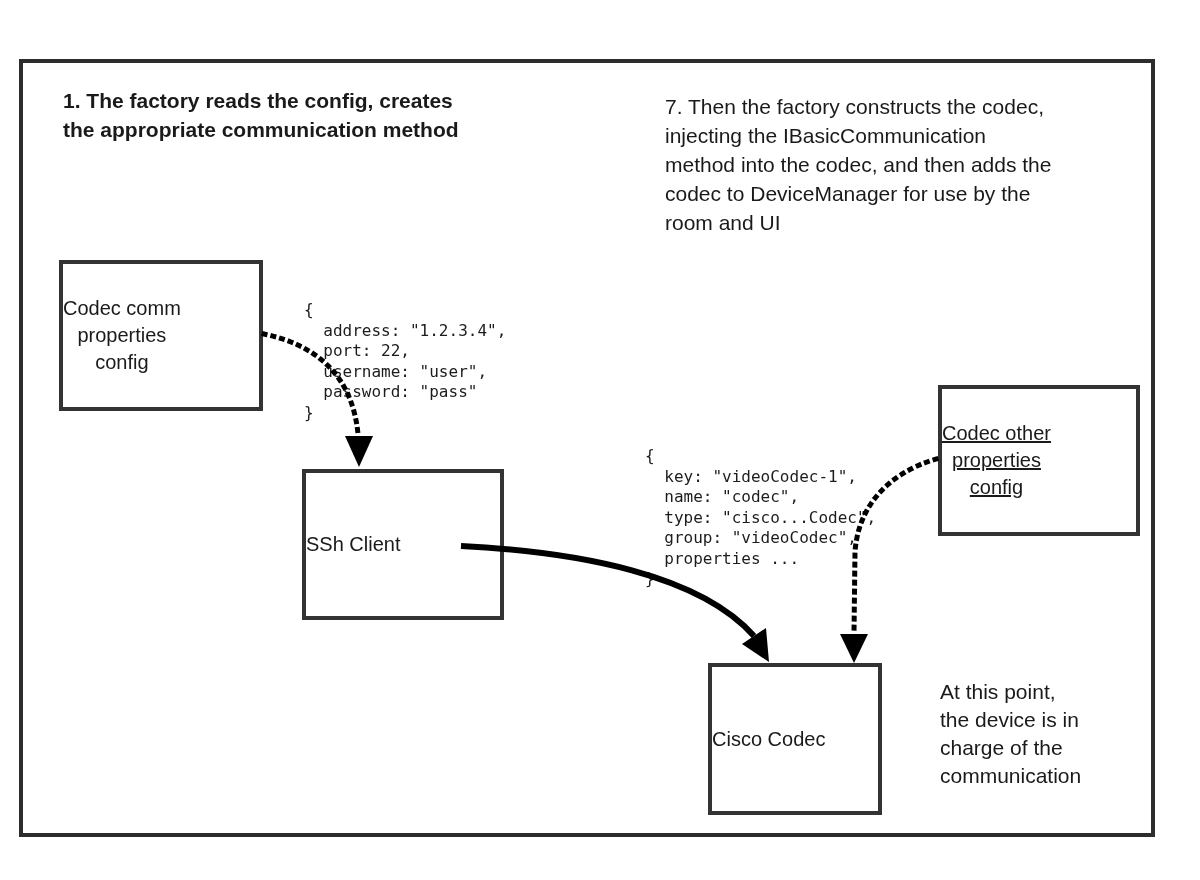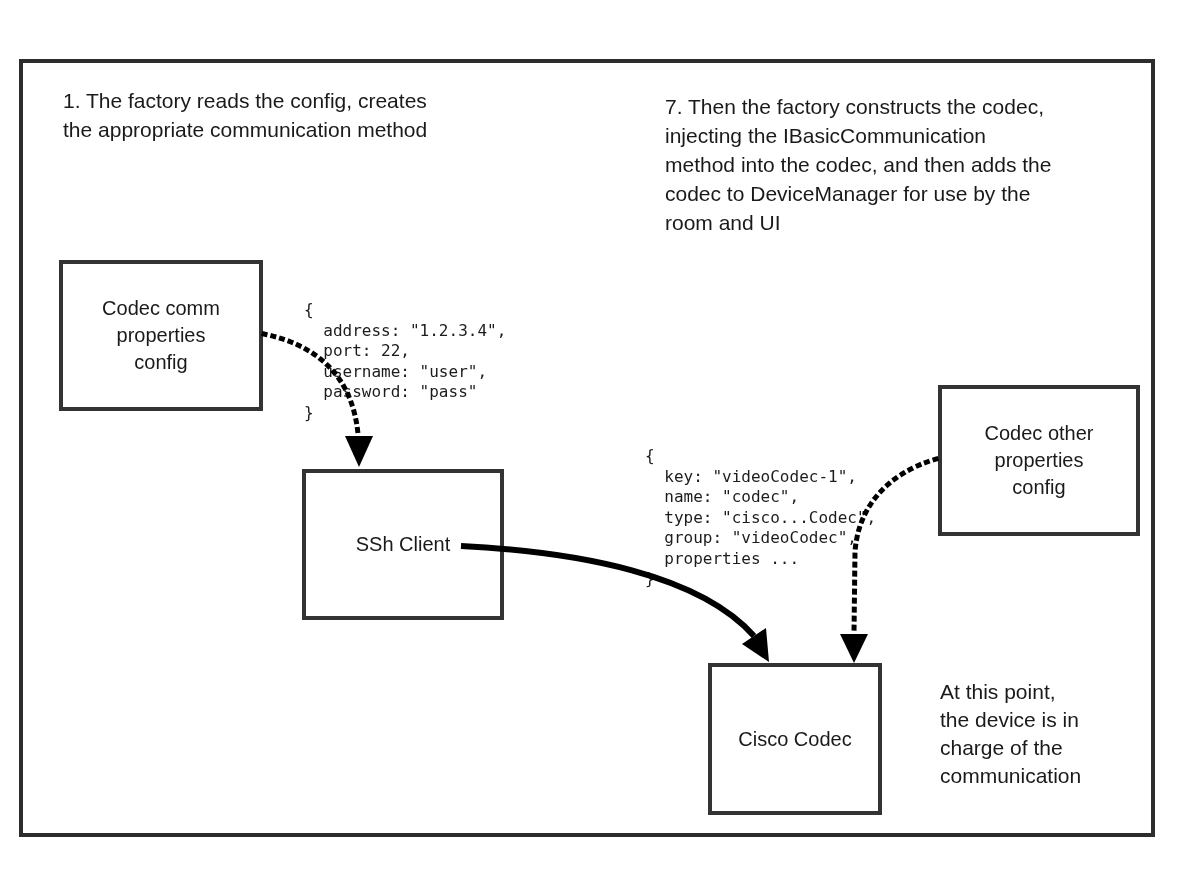--- a/index.html
+++ b/index.html
@@ -13,31 +13,31 @@
     position:relative;width:1200px;height:880px;background:var(--bg-color);
     font-family:"Liberation Sans",sans-serif;color:var(--text-color);overflow:hidden;
   }
   .frame{
     position:absolute;left:19px;top:59px;width:1136px;height:778px;
     border:4px solid #2d2d2d;box-sizing:border-box;background:transparent;
   }
   .note{
     position:absolute;font-size:21px;line-height:29px;white-space:pre-line;
   }
-  .note-step1{left:63px;top:86px;width:480px;}
+  .note-step1{left:63px;top:86px;width:480px;font-weight:bold;}
   .note-step2{left:665px;top:92px;width:490px;}
   .note-end{left:940px;top:678px;width:230px;line-height:28px;}
   .dbox{
     position:absolute;border:4px solid var(--border-color);background:#ffffff;
-    box-sizing:border-box;display:flex;align-items:center;justify-content:center;
+    box-sizing:border-box;display:flex;align-items:center;
     text-align:center;font-size:20px;line-height:27px;white-space:pre-line;
   }
   .box-codec-comm{left:59px;top:260px;width:204px;height:151px;}
   .box-ssh-client{left:259px;top:469px;width:202px;height:151px;margin-left:43px;}
-  .box-codec-other{left:938px;top:385px;width:202px;height:151px;}
+  .box-codec-other{left:938px;top:385px;width:202px;height:151px;text-decoration:underline;}
   .box-cisco-codec{left:708px;top:663px;width:174px;height:152px;}
   .code{
     position:absolute;font-family:"DejaVu Sans Mono",monospace;
     font-size:16px;line-height:20.5px;white-space:pre;color:#1c1c1c;
   }
   .code-comm{left:304px;top:300px;}
   .code-codec{left:645px;top:446px;}
   .arrow-layer{
     position:absolute;left:0;top:0;width:1200px;height:880px;
     pointer-events:none;z-index:5;

